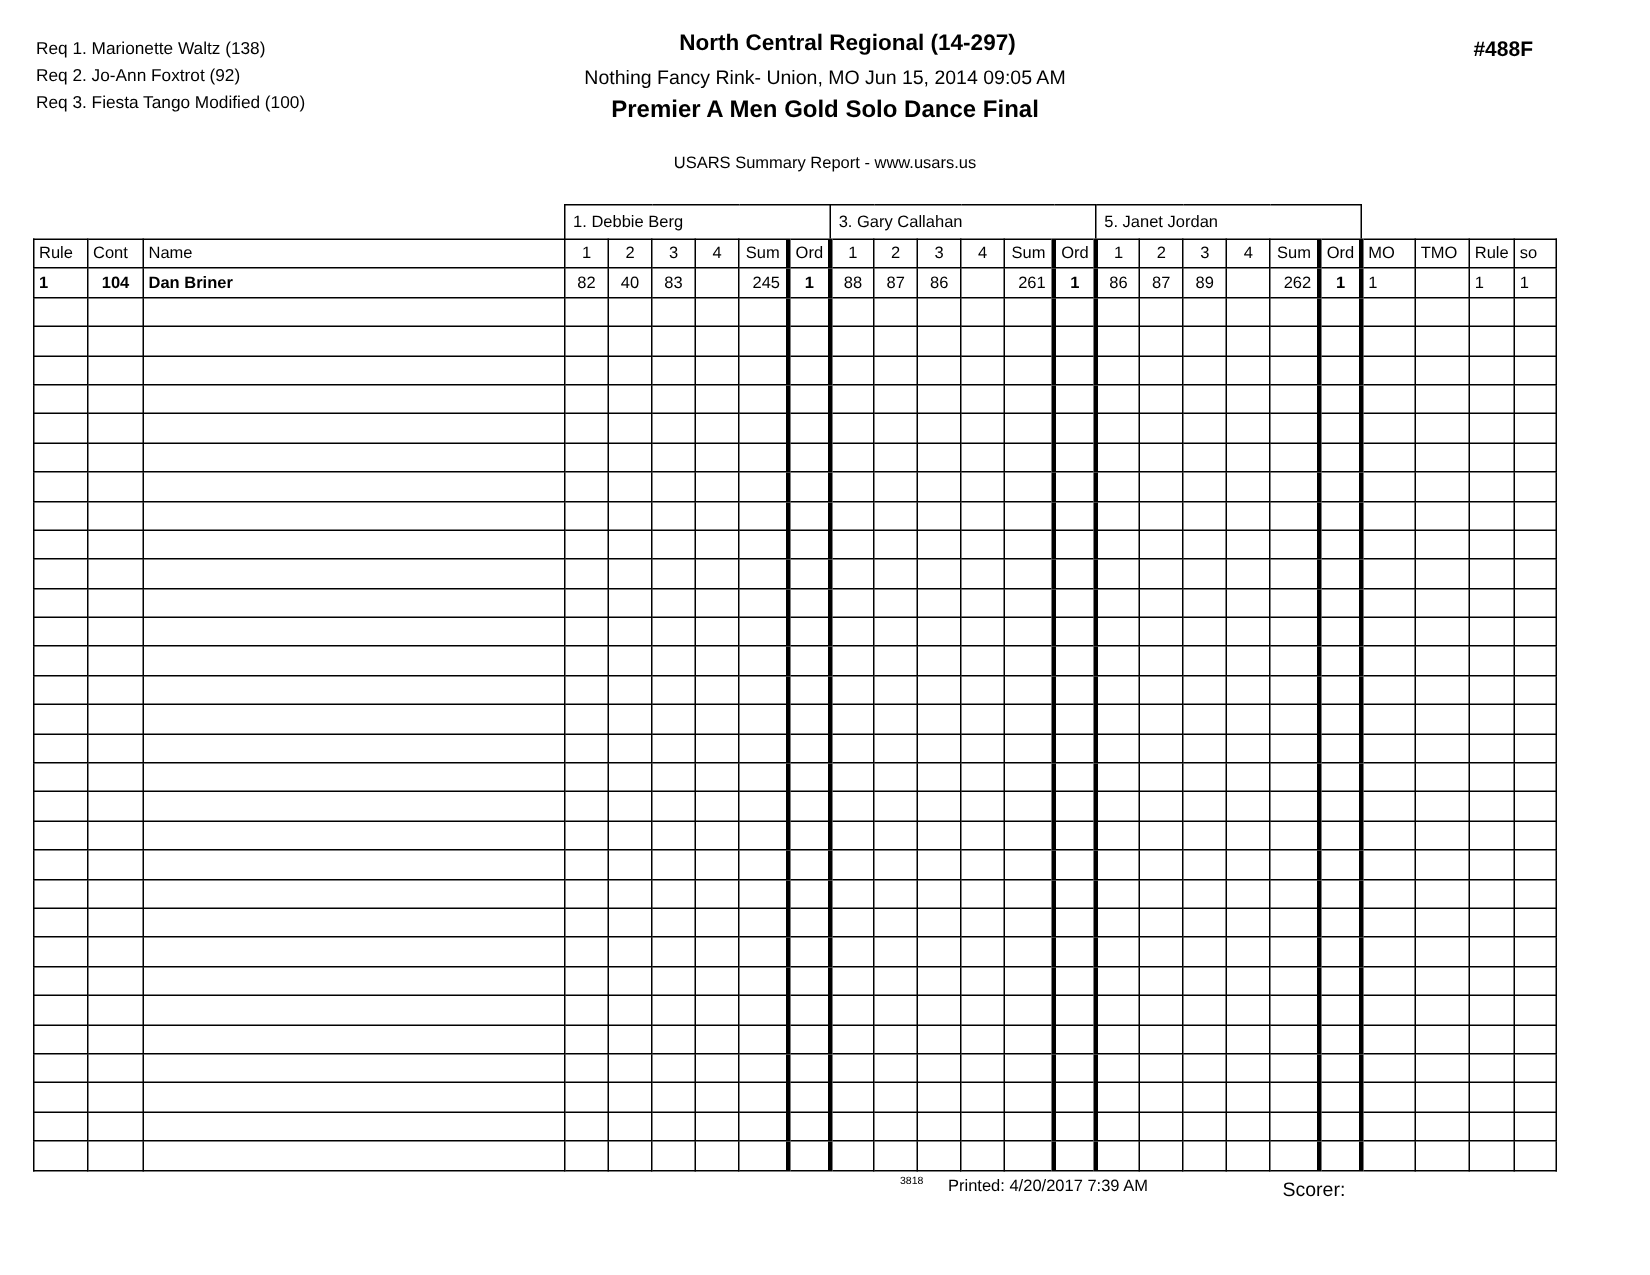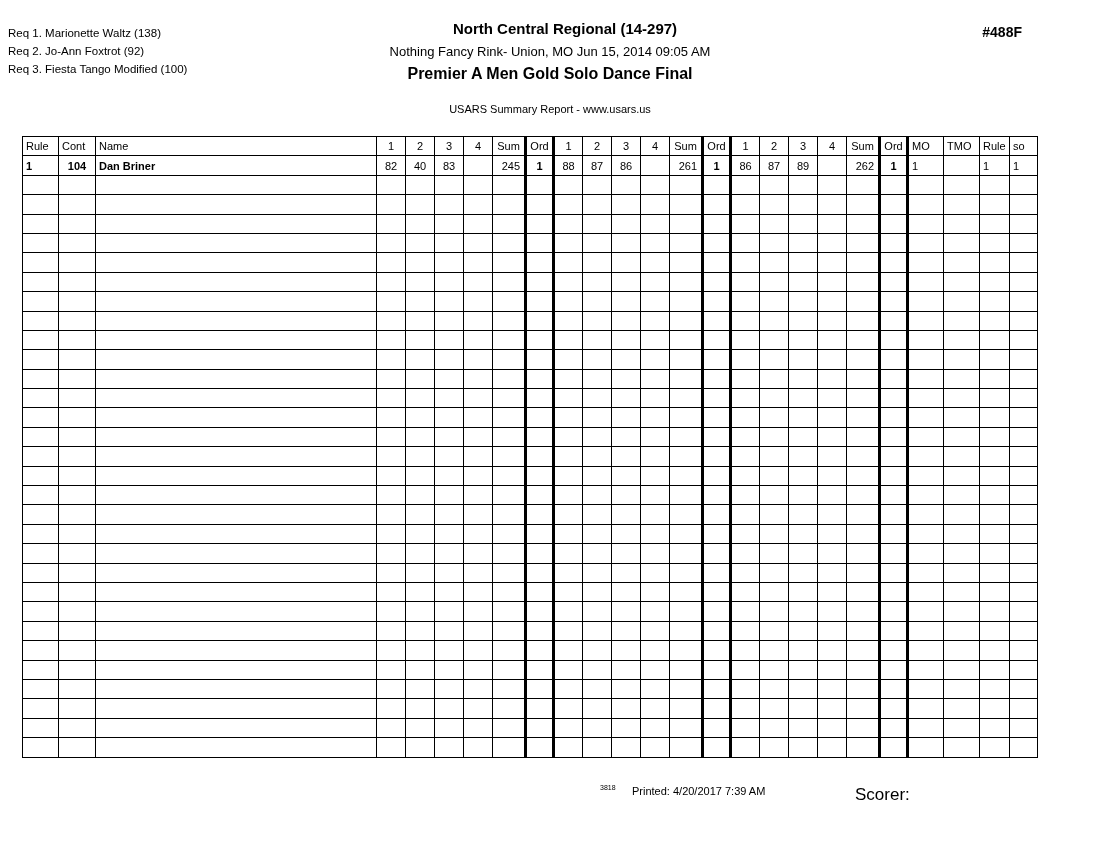--- a/index.html
+++ b/index.html
@@ -5,21 +5,21 @@
   * { box-sizing: border-box; }
   html, body {
     margin: 0; padding: 0;
     width: 1100px; height: 850px;
     background: #ffffff;
     color: #000000;
     font-family: "Liberation Sans", sans-serif;
     position: relative;
   }
   .reqs {
-    position: absolute; top: 24px; left: 8px;
+    position: absolute; top: 24px; left: 24px;
     font-size: 11.5px; line-height: 18px;
   }
   .center-head {
     position: absolute; top: 20px; left: 0; width: 100%;
     text-align: center;
   }
   .title   { font-size: 15px; font-weight: bold; padding-left: 30px; }
   .subtitle{ font-size: 13px; margin-top: 7px; }
   .event   { font-size: 16px; font-weight: bold; margin-top: 6px; }
   .report  { font-size: 11px; margin-top: 20px; }
@@ -45,21 +45,21 @@
   td.blank { border: none; }
   td.judge-name { font-size: 11px; padding-left: 5px; }
   td.c   { text-align: center; padding: 0 1px; }
   td.sum { text-align: right; padding-right: 4px; }
   td.ord { border-left: 3px solid #000; border-right: 3px solid #000; text-align: center; }
   td.b   { font-weight: bold; }
 
   .footer { position: absolute; top: 783px; left: 0; width: 1100px; height: 16px; }
   .footer .version { position: absolute; left: 600px; top: 1px; font-size: 7px; }
   .footer .printed { position: absolute; left: 632px; top: 2px; font-size: 11px; }
-  .footer .scorer  { position: absolute; left: 855px; top: 2px; font-size: 17px; }
+  .footer .scorer  { position: absolute; left: 855px; top: 2px; font-size: 13px; }
 </style>
 </head>
 <body>
 
 <div class="reqs">
   <div>Req  1.  Marionette Waltz (138)</div>
   <div>Req  2.  Jo-Ann Foxtrot (92)</div>
   <div>Req  3.  Fiesta Tango Modified (100)</div>
 </div>
 
@@ -94,20 +94,27 @@
       <col style="width:29px">
       <col style="width:29px">
       <col style="width:33px">
       <col style="width:28px">
     <col style="width:36px">
       <col style="width:36px">
       <col style="width:30px">
       <col style="width:28px">
   </colgroup>
   <tbody>
+    <tr class="judge-row">
+      <td class="blank" colspan="3"></td>
+      <td class="judge-name" colspan="6">1.  Debbie Berg</td>
+      <td class="judge-name" colspan="6">3.  Gary Callahan</td>
+      <td class="judge-name" colspan="6">5.  Janet Jordan</td>
+      <td class="blank" colspan="4"></td>
+    </tr>
     <tr>
       <td>Rule</td>
       <td>Cont</td>
       <td>Name</td>
 
       <td class="c">1</td>
       <td class="c">2</td>
       <td class="c">3</td>
       <td class="c">4</td>
       <td class="c">Sum</td>

